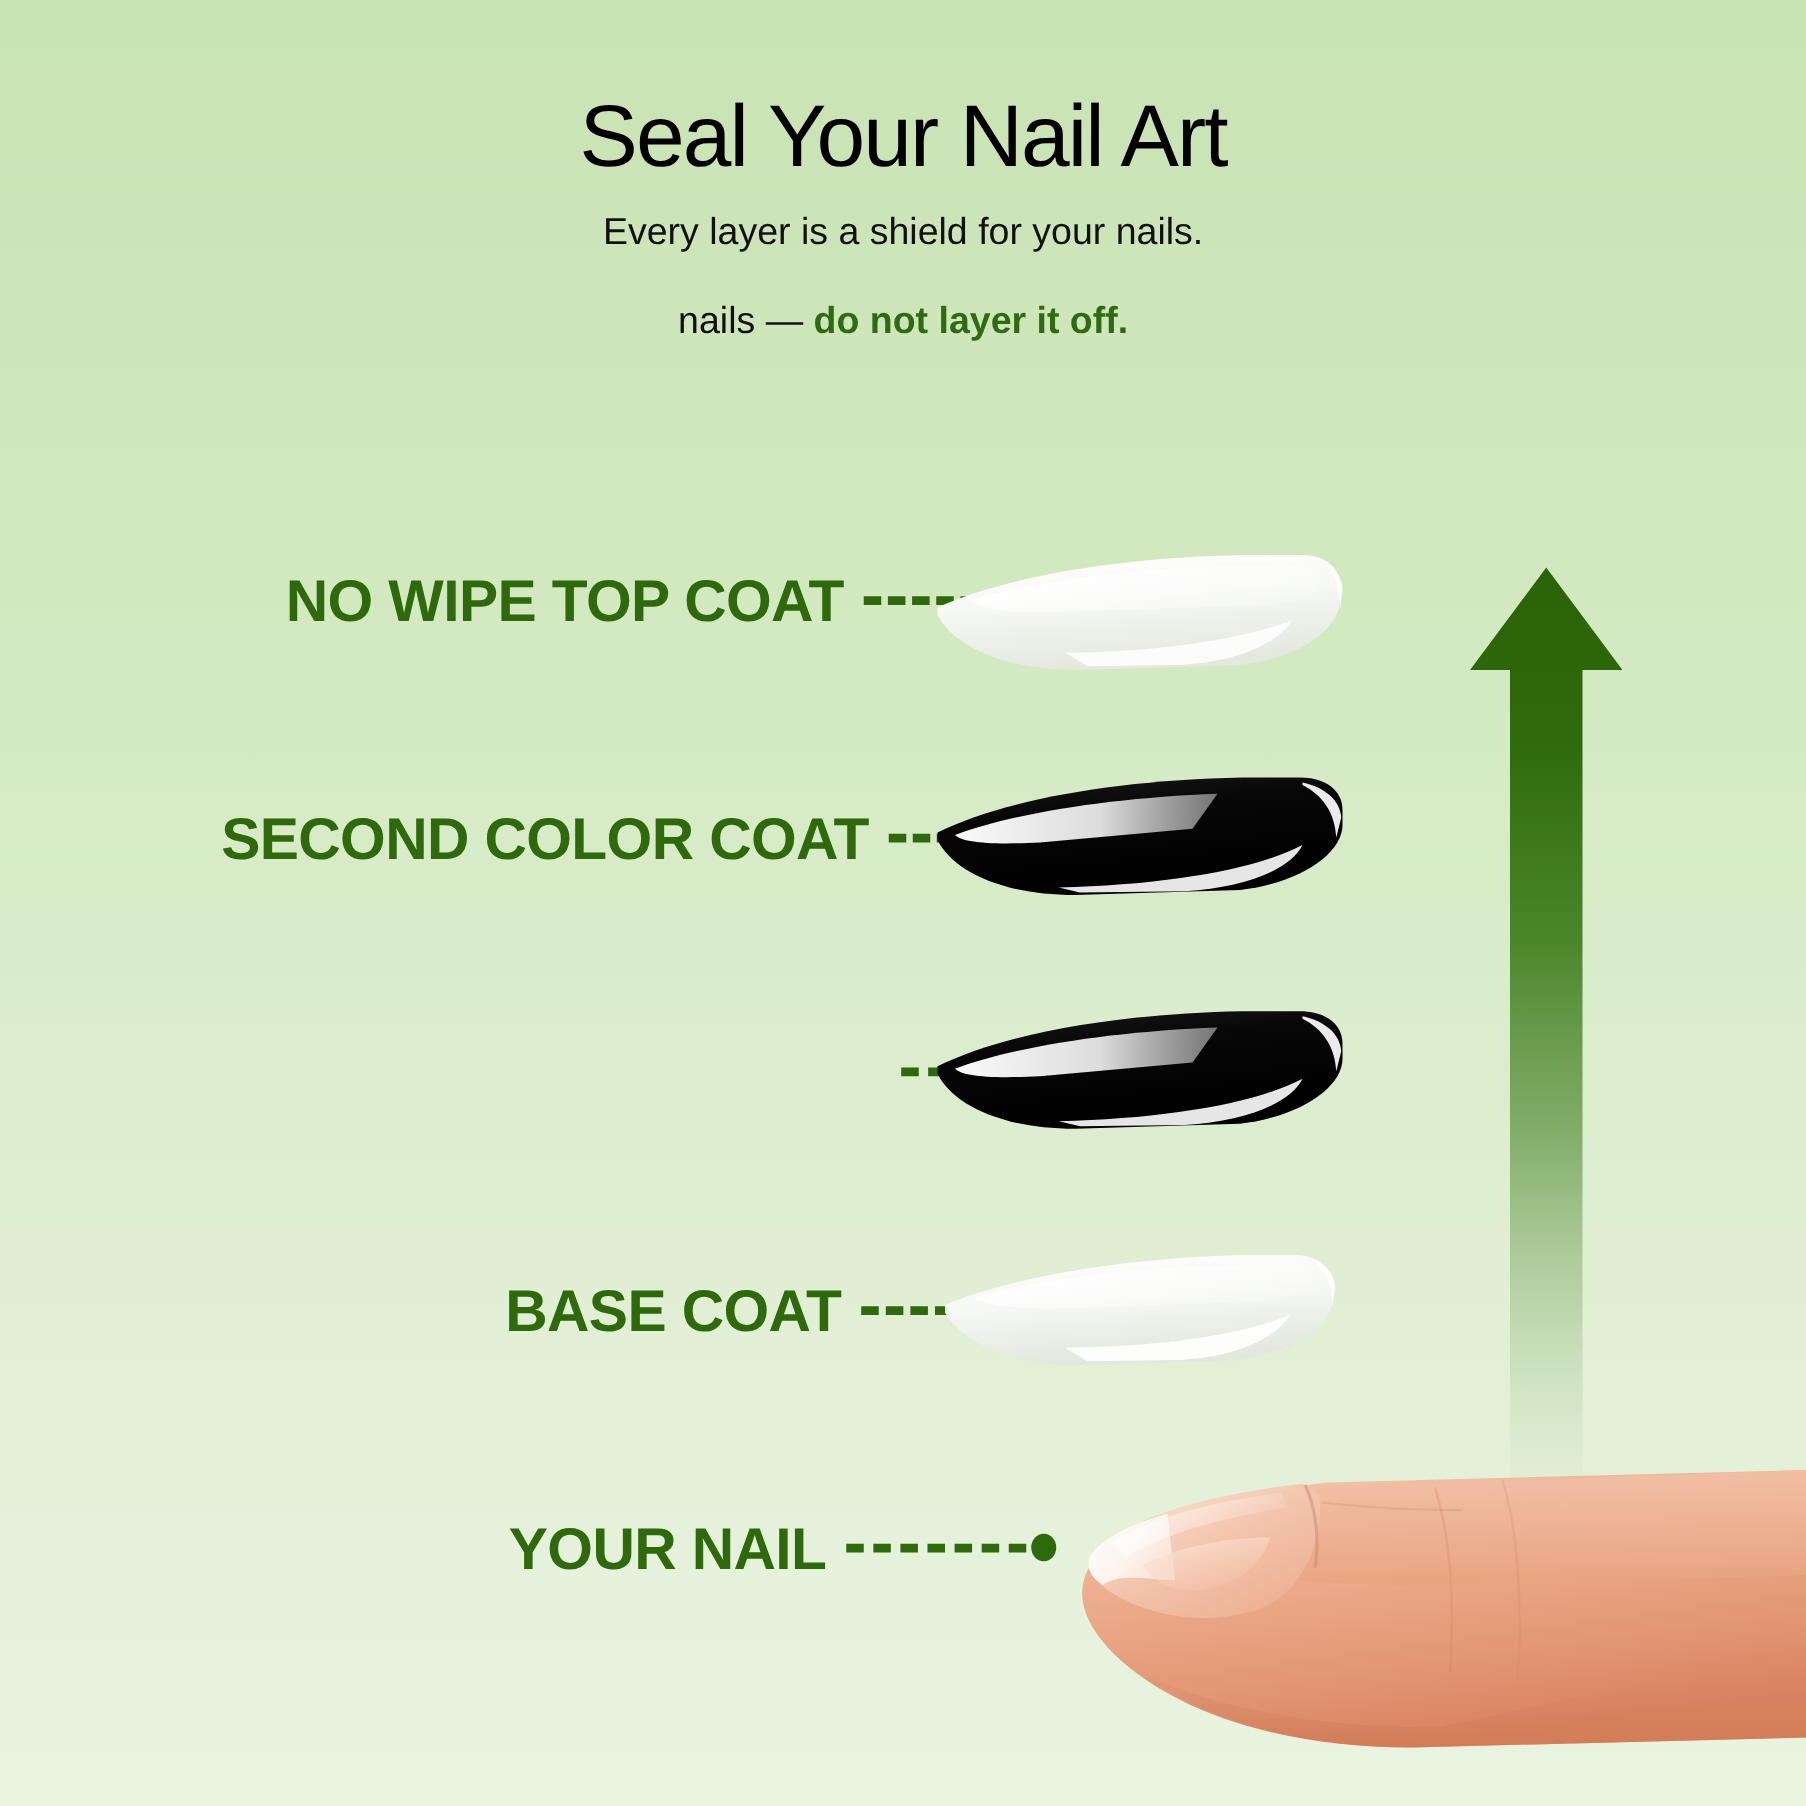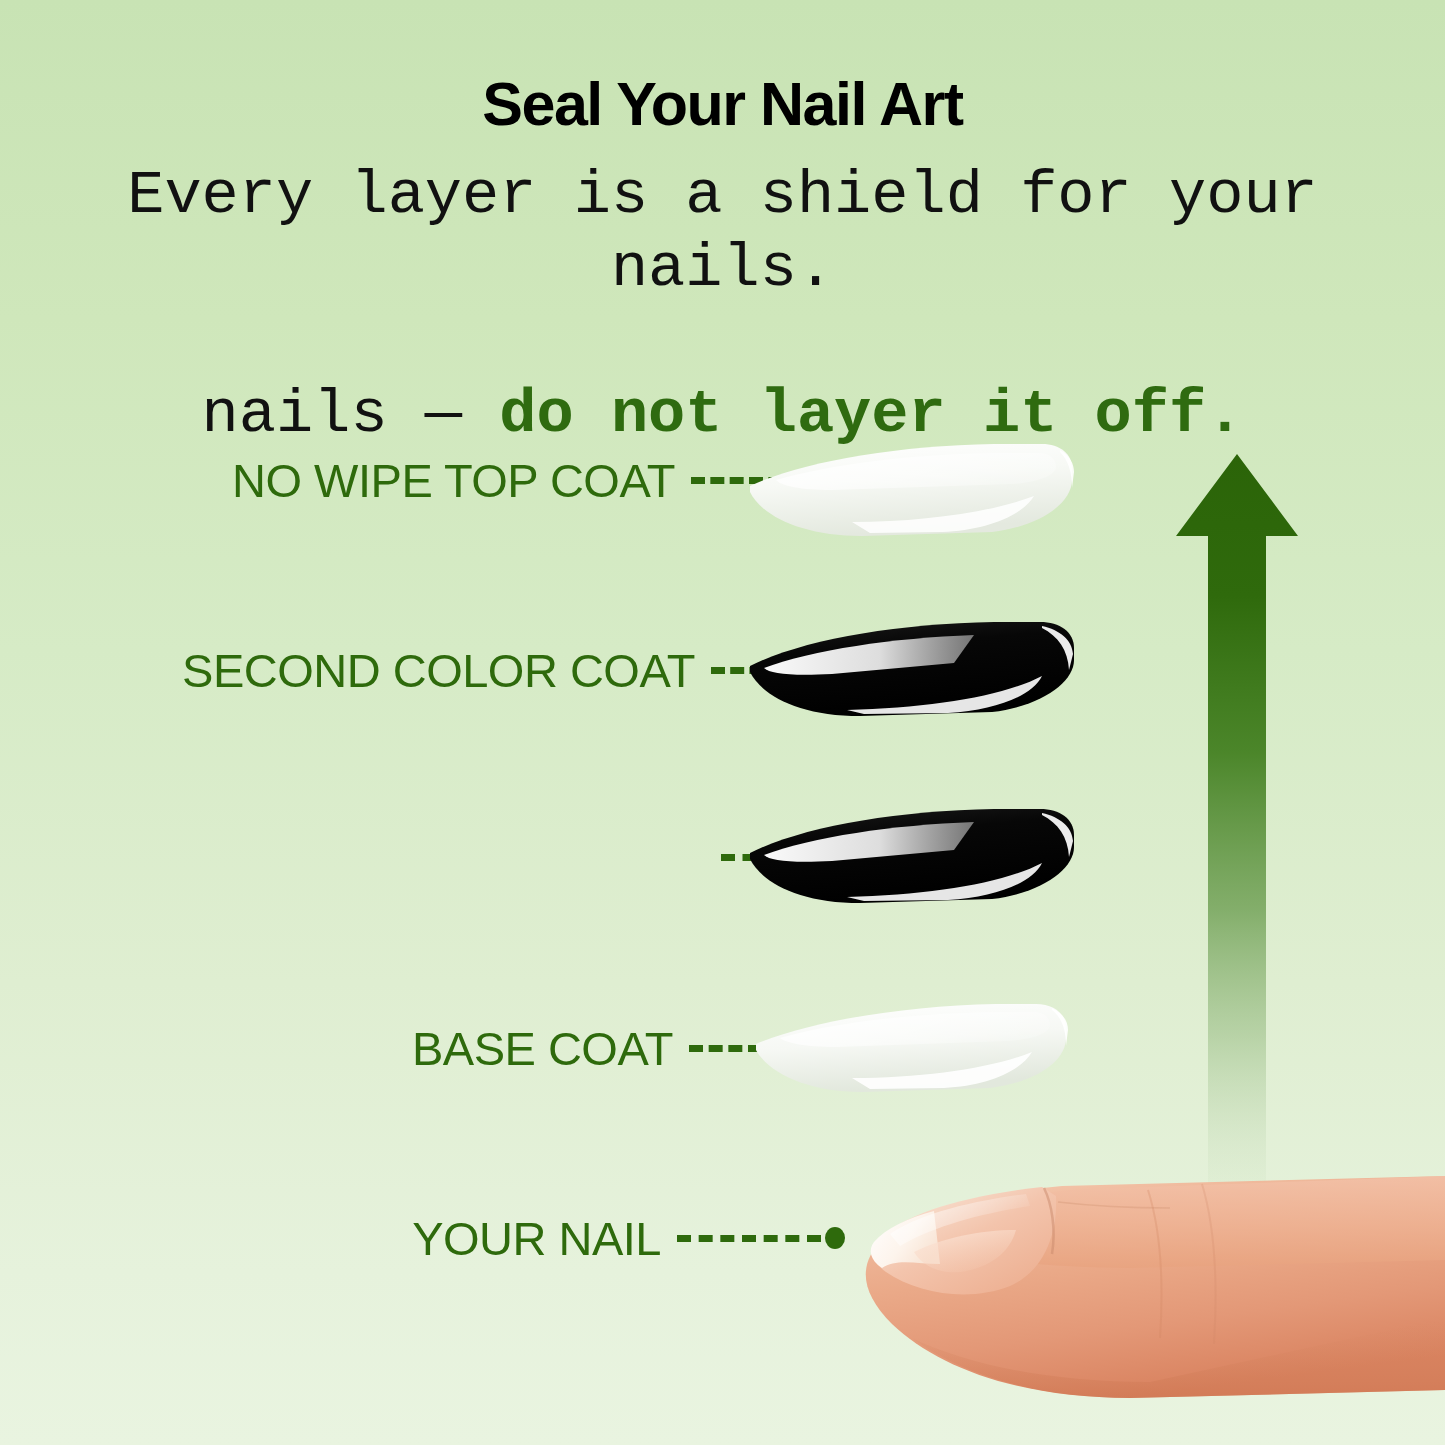--- a/index.html
+++ b/index.html
@@ -11,34 +11,34 @@
   #stage{
     position:relative;width:1445px;height:1445px;
     background:linear-gradient(180deg,#c8e3b4 0%,#cfe7bb 22%,#d6ebc6 45%,#dfeed1 68%,#e6f2dc 88%,#e9f4e0 100%);
     overflow:hidden;
   }
 
   
   #header{position:absolute;left:0;top:0;width:1445px;text-align:center;}
   #title{
     margin:0;padding-top:74px;
-    font-size:61px;line-height:1.0;
-    font-weight:bold;color:#000;letter-spacing:-1.5px;
+    font-size:70px;line-height:1.0;
+    font-weight:normal;color:#000;letter-spacing:-1.5px;
   }
   #subtitle{
     margin:0;padding-top:24px;
-    font-size:62px;line-height:1.18;color:#111;font-weight:normal;font-family:Liberation Mono, monospace;
+    font-size:30px;line-height:1.18;color:#111;font-weight:normal;
   }
   #subtitle .hi{color:#2f6b10;font-weight:bold;}
 
   
   .row{position:absolute;left:0;width:1150px;height:120px;display:flex;align-items:center;}
   .label{
     flex:0 0 auto;text-align:right;white-space:nowrap;
-    color:#2e6a0c;font-weight:normal;letter-spacing:-0.5px;
+    color:#2e6a0c;font-weight:bold;letter-spacing:-0.5px;
     font-size:47px;line-height:1;
   }
   .leader{position:relative;flex:0 0 auto;height:14px;display:flex;align-items:center;margin:0 0 0 16px;}
   .dashes{
     height:0;border-top:7px dashed #2e6a0c;
   }
   .dot{
     width:20px;height:22px;border-radius:50%;background:#2e6a0c;margin-left:4px;flex:0 0 auto;
   }
 

